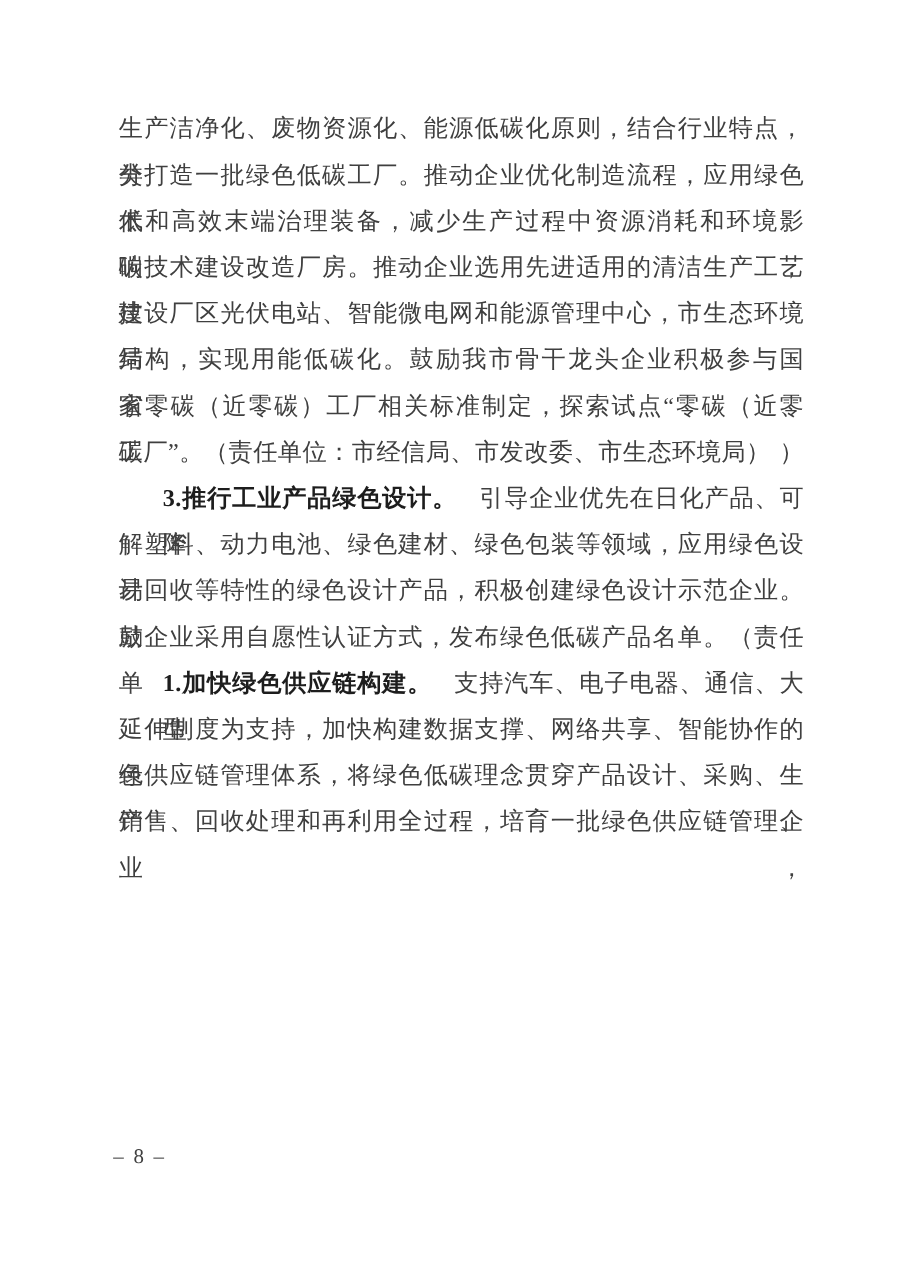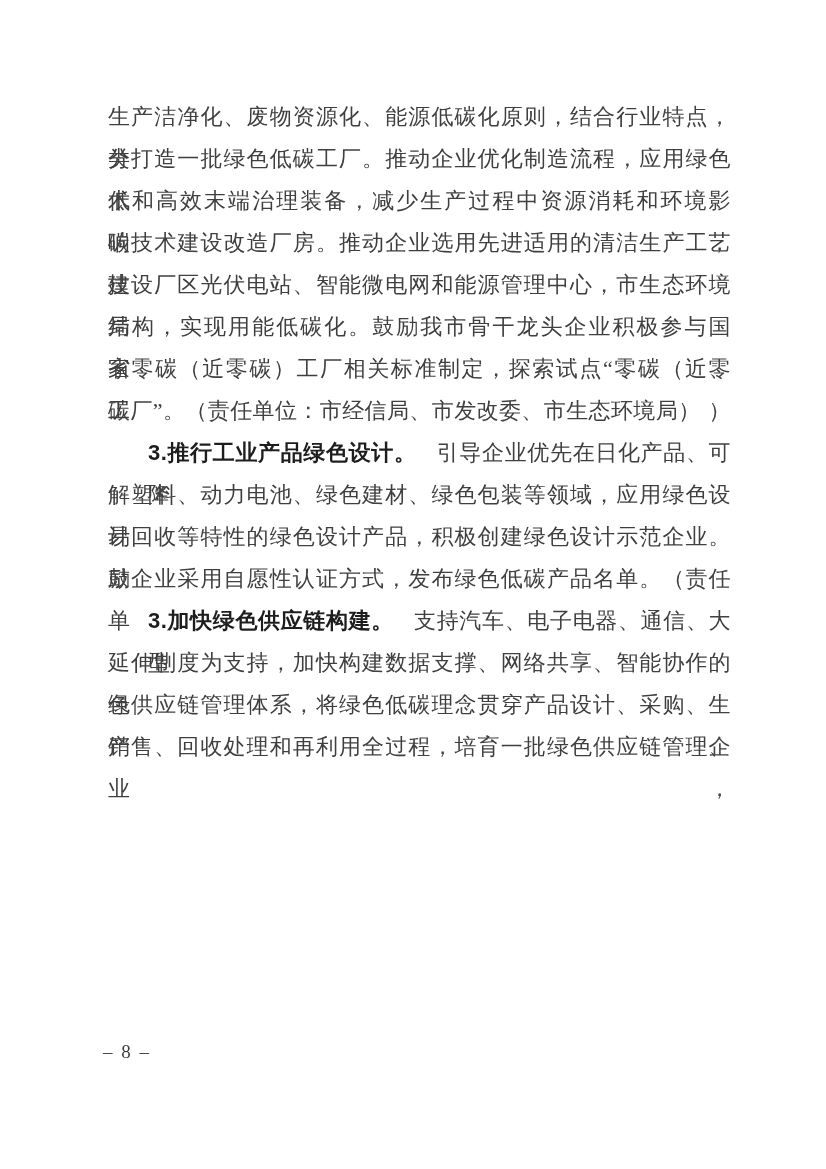--- a/index.html
+++ b/index.html
@@ -27,21 +27,21 @@
     white-space:normal;
   }
   .line.end{
     text-align-last:left;
   }
   .line.indent{
     padding-left:40px;
   }
   .lead{
     font-weight:700;
-    font-family:Liberation Sans, sans-serif;
+    font-family:Liberation Serif, serif;
     color:var(--heading-text);
     margin-right:20px;
   }
   .pagenum{
     position:absolute;left:103px;top:1041px;
     font-size:19px;line-height:22px;
     color:var(--body-text);
     letter-spacing:2px;
   }
 </style>
@@ -54,18 +54,18 @@
     <div class="line">术和高效末端治理装备，减少生产过程中资源消耗和环境影响，</div>
     <div class="line">碳技术建设改造厂房。推动企业选用先进适用的清洁生产工艺技</div>
     <div class="line">建设厂区光伏电站、智能微电网和能源管理中心，市生态环境局</div>
     <div class="line">结构，实现用能低碳化。鼓励我市骨干龙头企业积极参与国家、</div>
     <div class="line">省零碳（近零碳）工厂相关标准制定，探索试点“零碳（近零碳）</div>
     <div class="line end">工厂”。（责任单位：市经信局、市发改委、市生态环境局）</div>
     <div class="line indent"><span class="lead">3.推行工业产品绿色设计。</span>引导企业优先在日化产品、可降</div>
     <div class="line">解塑料、动力电池、绿色建材、绿色包装等领域，应用绿色设计</div>
     <div class="line">易回收等特性的绿色设计产品，积极创建绿色设计示范企业。鼓</div>
     <div class="line">励企业采用自愿性认证方式，发布绿色低碳产品名单。（责任单</div>
-    <div class="line indent"><span class="lead">3.加快绿色供应链构建。</span>支持汽车、电子电器、通信、大型</div>
+    <div class="line indent"><span class="lead">1.加快绿色供应链构建。</span>支持汽车、电子电器、通信、大型</div>
     <div class="line">延伸制度为支持，加快构建数据支撑、网络共享、智能协作的绿</div>
     <div class="line">色供应链管理体系，将绿色低碳理念贯穿产品设计、采购、生产、</div>
     <div class="line">销售、回收处理和再利用全过程，培育一批绿色供应链管理企业，</div>
   </div>
 <div class="pagenum">– 8 –</div>
 
 </body></html>

